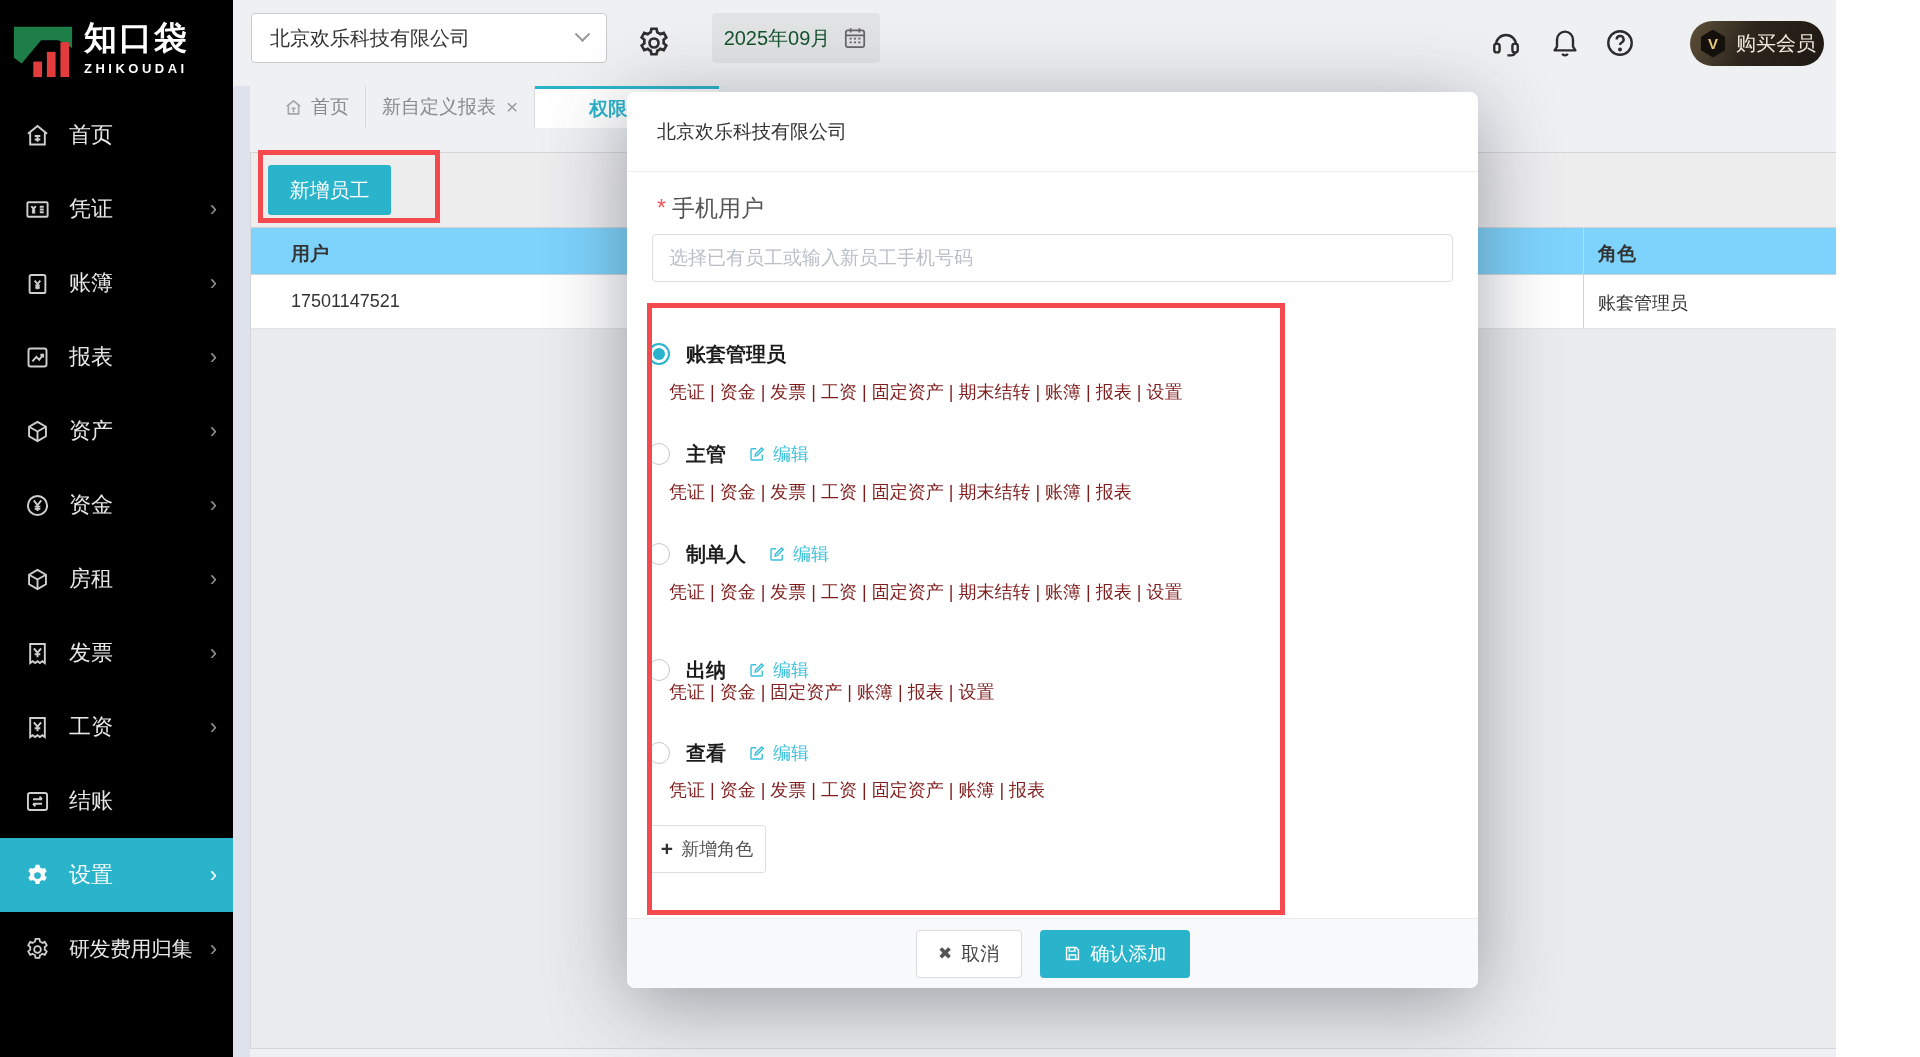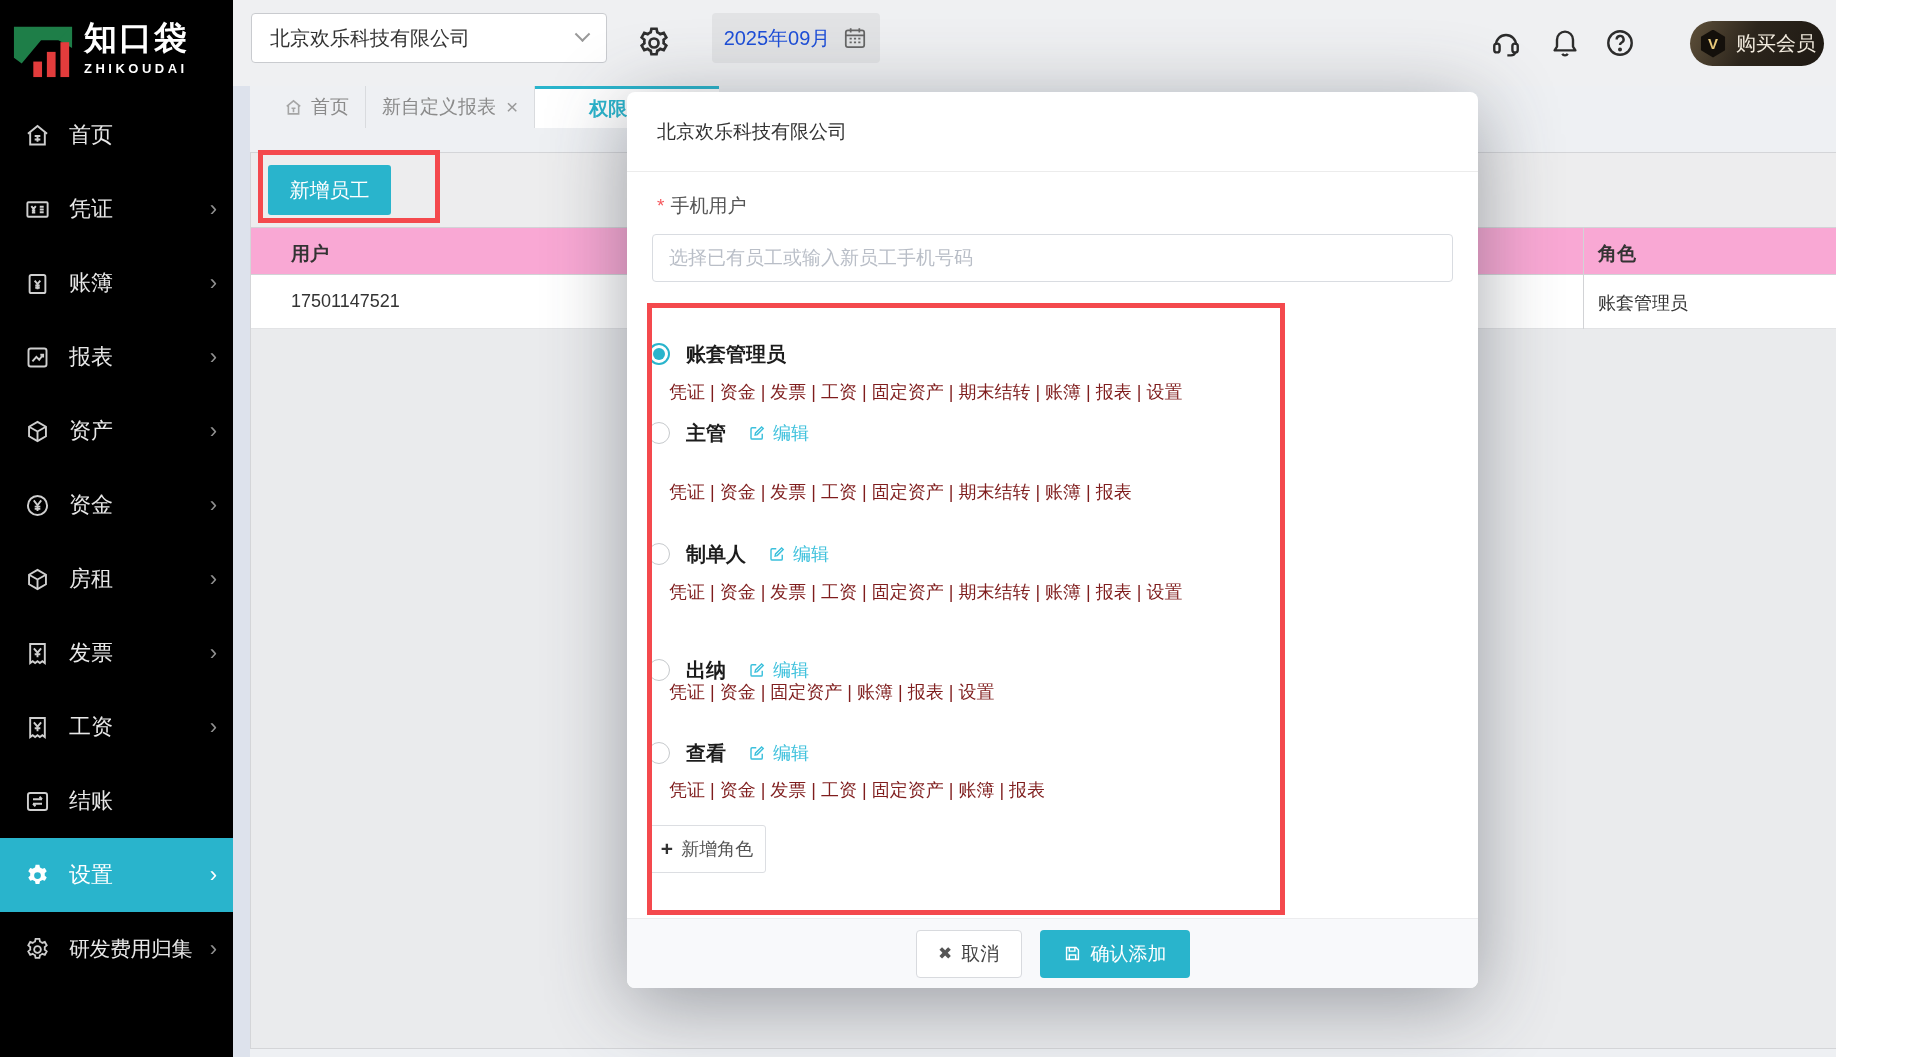--- a/index.html
+++ b/index.html
@@ -26,21 +26,21 @@
   .menu-item.active{background:var(--accent);color:#fff;}
   .menu-item.active .mi-icon{color:#fff;}
   .menu-item.active .chev{color:#fff;}
 
   
   .topbar{position:absolute;left:233px;top:0;width:1687px;height:86px;background:#eff0f2;}
   .company-select{position:absolute;left:18px;top:13px;width:356px;height:50px;background:#fff;border:1px solid #c9cbcf;border-radius:4px;display:flex;align-items:center;padding:0 18px;font-size:20px;color:#333;cursor:pointer;}
   .sel-chev{margin-left:auto;width:11px;height:11px;border-right:2px solid #999;border-bottom:2px solid #999;transform:rotate(45deg) translate(-3px,-3px);}
   .gear-btn{position:absolute;left:403px;top:25px;width:36px;height:36px;color:#2f2f2f;cursor:pointer;}
   .gear-btn svg{width:100%;height:100%;}
-  .period-box{position:absolute;left:479px;top:13px;width:168px;height:50px;background:#e2e3e5;border-radius:4px;display:flex;align-items:center;justify-content:center;gap:12px;font-size:20px;color:#1d4ed8;cursor:pointer;}
+  .period-box{position:absolute;left:479px;top:13px;width:168px;height:50px;background:#e2e3e5;border-radius:4px;display:flex;align-items:center;justify-content:center;gap:12px;font-size:20px;color:#14532d;cursor:pointer;}
   .period-box svg{width:26px;height:26px;}
   .tb-icon{position:absolute;top:27px;width:32px;height:32px;color:#2c2c2c;cursor:pointer;}
   .tb-icon svg{width:100%;height:100%;}
   .i-headset{left:1257px;} .i-bell{left:1316px;} .i-help{left:1371px;}
   .vip-pill{position:absolute;left:1457px;top:21px;width:134px;height:45px;border-radius:23px;background:linear-gradient(115deg,#5e503a,#2c251c 45%,#1e1913);display:flex;align-items:center;gap:9px;padding-left:9px;cursor:pointer;}
   .vip-badge{width:28px;height:28px;background:#14100b;color:var(--vip-gold);clip-path:polygon(50% 0,93% 26%,93% 74%,50% 100%,7% 74%,7% 26%);display:flex;align-items:center;justify-content:center;font-weight:bold;font-size:15px;}
   .vip-text{color:#f3ecdf;font-size:20px;}
   .avatar{position:absolute;left:1632px;top:11px;width:52px;height:52px;border-radius:50%;overflow:hidden;cursor:pointer;}
   .avatar svg{width:100%;height:100%;}
 
@@ -50,35 +50,35 @@
   .tab .tab-home-ic{width:19px;height:19px;margin-right:8px;color:#a5a5a5;}
   .tab .tab-home-ic svg{width:100%;height:100%;}
   .tab-close{font-size:21px;color:#999;margin-left:10px;}
   .tab.active{background:#fff;color:var(--accent);font-weight:bold;border-top:3px solid var(--accent);border-right:none;padding:0 54px;}
 
   
   .strip{position:absolute;left:233px;top:86px;width:17px;height:971px;background:#dde2ec;}
   .content-panel{position:absolute;left:250px;top:152px;width:1670px;height:897px;background:#eaebed;border:1px solid #d4d5d8;}
   .toolbar{position:absolute;left:0;top:0;width:100%;height:74px;background:#ededee;}
   .add-btn{position:absolute;left:17px;top:12px;width:123px;height:50px;background:var(--accent);color:#fff;font-size:20px;border:none;border-radius:3px;cursor:pointer;}
-  .thead{position:absolute;left:0;top:74px;width:100%;height:48px;background:#f9a8d4;border-top:1px solid #d2d3d6;border-bottom:1px solid #d2d3d6;text-decoration:underline;}
+  .thead{position:absolute;left:0;top:74px;width:100%;height:48px;background:#7dd3fc;border-top:1px solid #d2d3d6;border-bottom:1px solid #d2d3d6;text-decoration:underline;}
   .th{position:absolute;top:13px;font-size:19px;font-weight:bold;color:#333;}
   .trow{position:absolute;left:0;top:122px;width:100%;height:54px;background:#fff;border-bottom:1px solid #e2e3e5;}
   .td{position:absolute;top:16px;font-size:18px;color:#333;}
   .c-user{left:40px;} .c-role{left:1347px;} .c-action{left:1636px;}
   .td.action-link{color:var(--link);cursor:pointer;}
   .cdiv{position:absolute;top:74px;width:1px;height:102px;background:#d2d3d6;}
 
   .annotation{position:absolute;border:5px solid var(--annotation);pointer-events:none;}
   .anno-1{left:258px;top:150px;width:182px;height:73px;z-index:20;}
 
   
   .modal{position:absolute;left:627px;top:92px;width:851px;height:896px;background:#fff;border-radius:8px;box-shadow:0 15px 80px rgba(55,60,70,.45);z-index:30;}
   .modal-header{height:80px;border-bottom:1px solid #ececec;display:flex;align-items:center;padding-left:30px;font-size:19px;color:#333;}
-  .req-label{position:absolute;left:30px;top:101px;font-size:19px;color:#555;}
+  .req-label{position:absolute;left:30px;top:101px;font-size:23px;color:#555;}
   .req{color:#f5575c;margin-right:6px;}
   .phone-input{position:absolute;left:25px;top:142px;width:801px;height:48px;border:1px solid #d9dce1;border-radius:4px;padding:0 16px;font-size:19px;color:#333;outline:none;font-family:inherit;}
   .phone-input::placeholder{color:#b9bec7;}
   .anno-2{left:20px;top:211px;width:638px;height:612px;z-index:5;}
   .role-row{position:absolute;left:21px;height:30px;display:flex;align-items:center;cursor:pointer;}
   .radio{width:22px;height:22px;border:1px solid #c6c9cc;border-radius:50%;background:#fff;flex:0 0 22px;position:relative;}
   .radio.sel{border:2px solid var(--accent);}
   .radio.sel::after{content:"";position:absolute;inset:3px;border-radius:50%;background:var(--accent);}
   .role-name{font-size:20px;font-weight:bold;color:#1c1c1c;margin-left:16px;}
   .edit-link{display:inline-flex;align-items:center;gap:7px;color:var(--link);font-size:18px;margin-left:22px;cursor:pointer;}
@@ -313,21 +313,21 @@
     <input class="phone-input" type="text" placeholder="选择已有员工或输入新员工手机号码" style="">
 
     <div class="annotation anno-2"></div>
 
     <div class="role-row" style="top:247px">
       <span class="radio sel"></span>
       <span class="role-name">账套管理员</span>
     </div>
     <div class="role-perms" style="top:288px">凭证 | 资金 | 发票 | 工资 | 固定资产 | 期末结转 | 账簿 | 报表 | 设置</div>
 
-    <div class="role-row" style="top:326px">
+    <div class="role-row" style="top:347px">
       <span class="radio"></span>
       <span class="role-name">主管</span>
       <span class="edit-link">
           <svg viewBox="0 0 24 24" fill="none" stroke="currentColor" stroke-width="1.9">
             <path d="M11 5H5.5A1.5 1.5 0 0 0 4 6.5v12A1.5 1.5 0 0 0 5.5 20h12a1.5 1.5 0 0 0 1.5-1.5V13"></path>
             <path d="M9.5 14.7l2.8-.6 8-8-2.2-2.2-8 8z"></path>
           </svg>
           <span>编辑</span>
         </span>
     </div>

